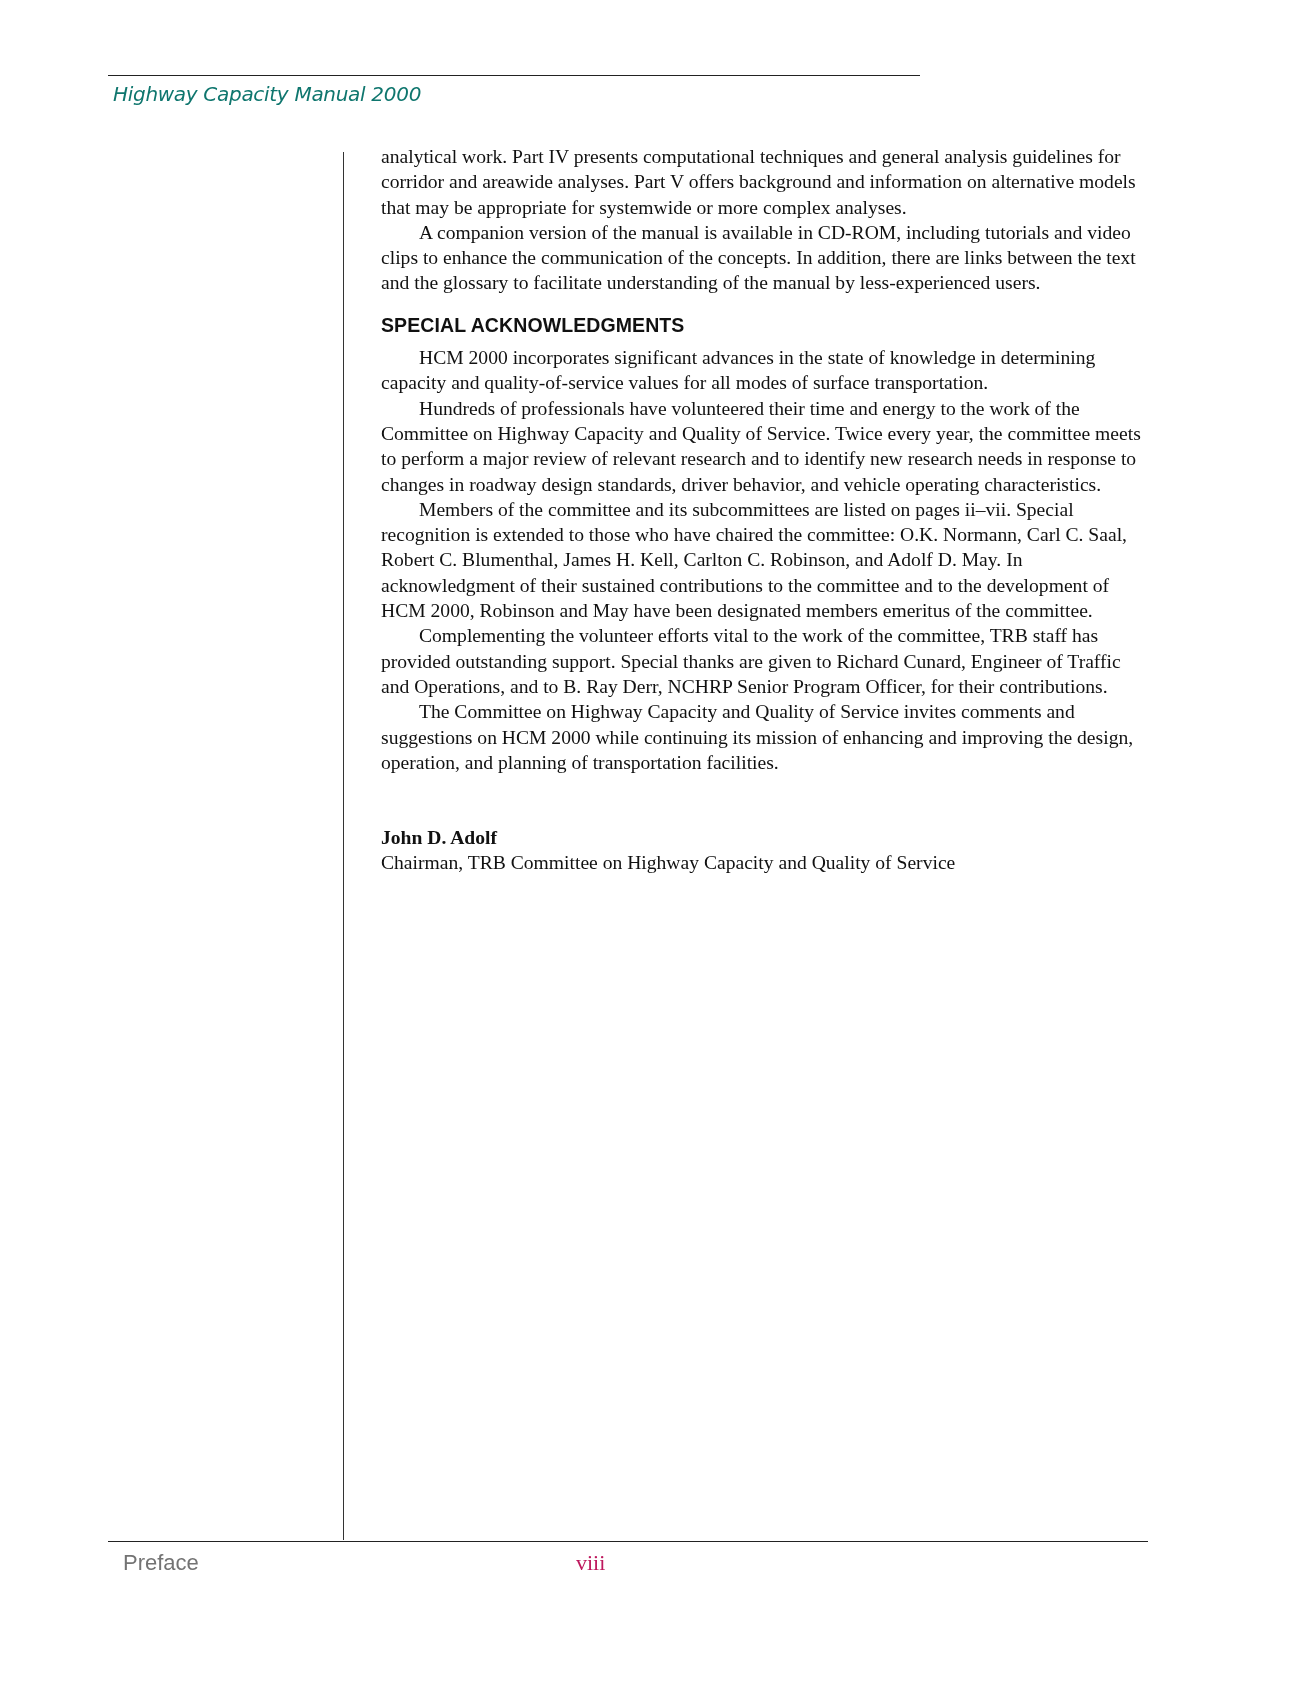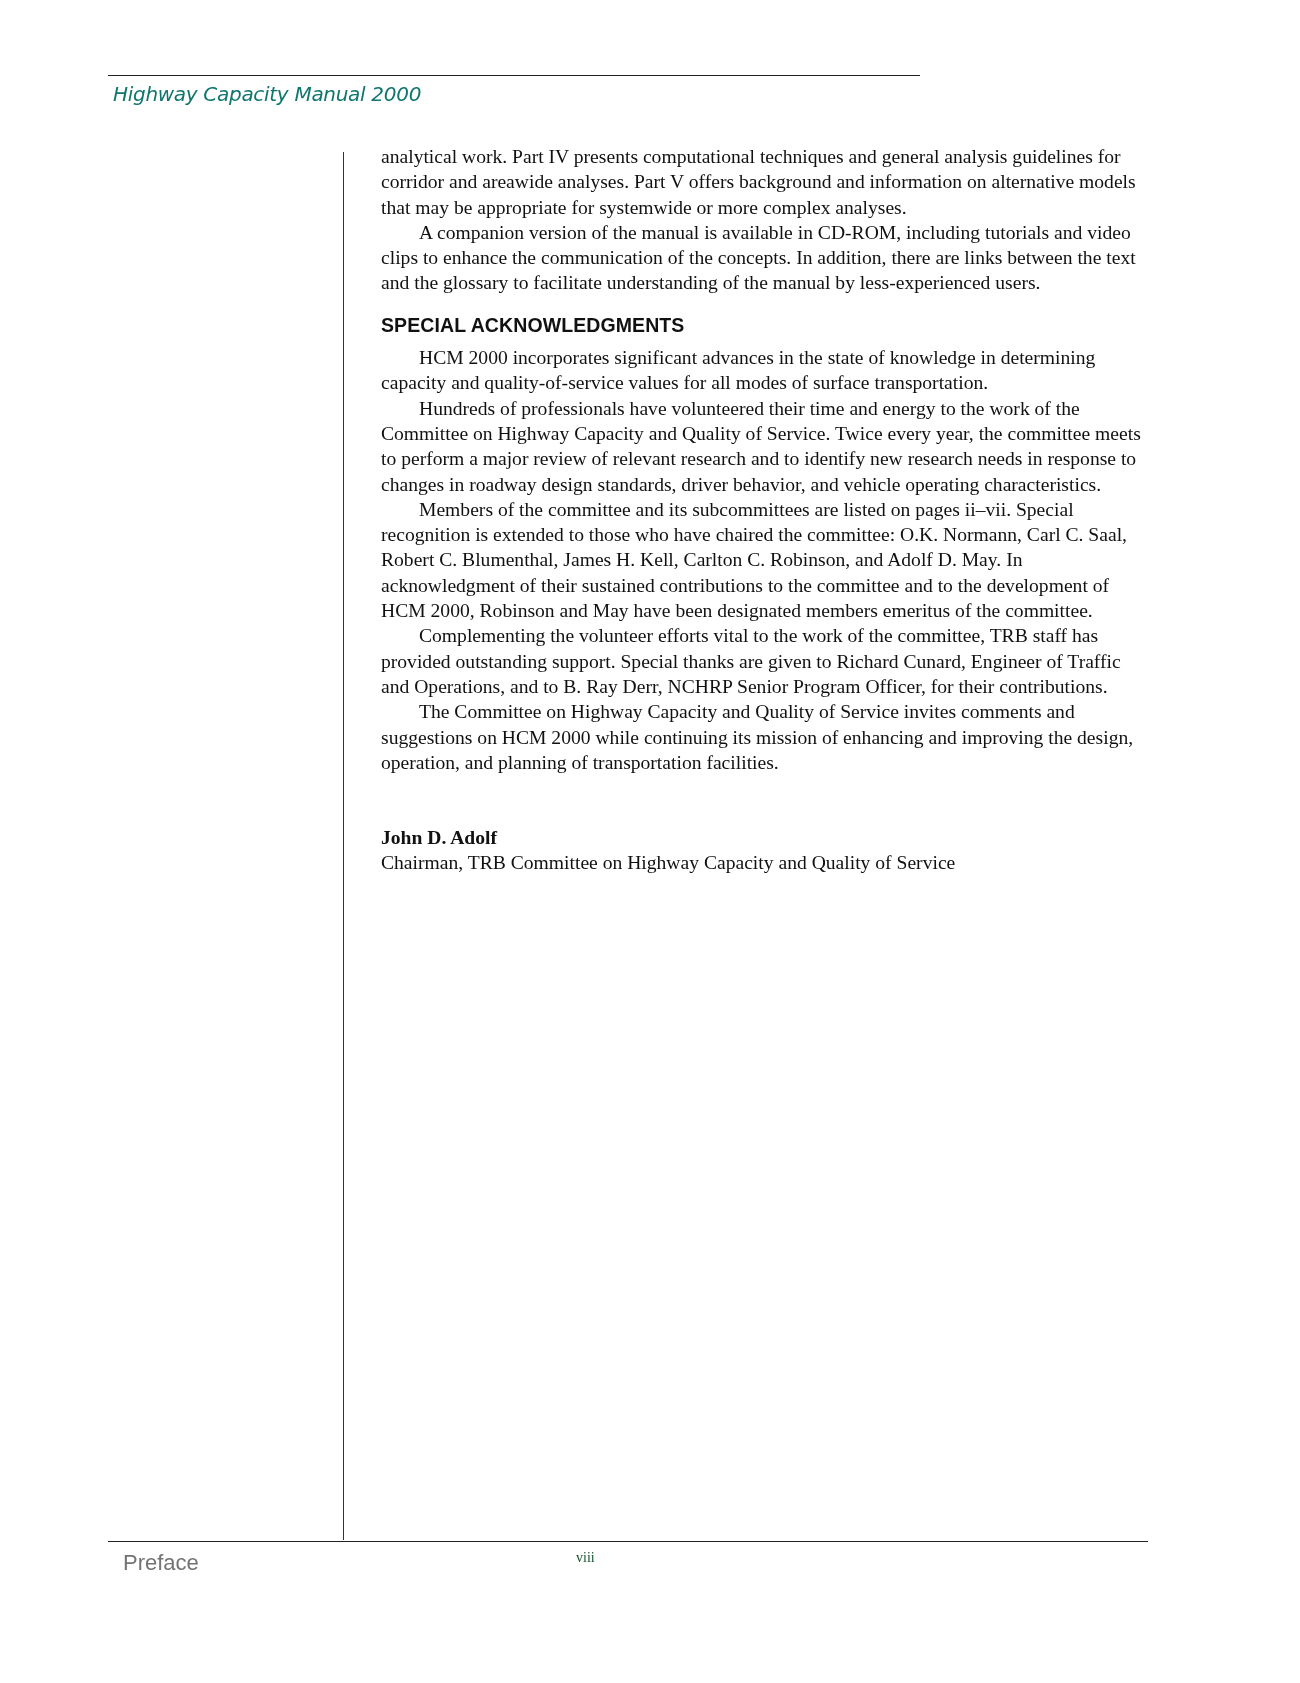--- a/index.html
+++ b/index.html
@@ -2,21 +2,21 @@
 <html><head>
 <meta charset="utf-8">
 <style>
   html, body { margin:0; padding:0; background:#ffffff; }
   body { width:1300px; height:1683px; position:relative; overflow:hidden; color:#000; }
   .header-rule { position:absolute; left:108px; top:75px; width:812px; height:0; border-top:1.5px solid #222; }
   .header-title { position:absolute; left:113px; top:82px; font-family:"DejaVu Sans", sans-serif; font-style:italic; font-size:20px; letter-spacing:-0.3px; color:#0f766e; }
   .margin-rule { position:absolute; left:343px; top:152px; width:0; height:1388px; border-left:1.5px solid #333; }
   .footer-rule { position:absolute; left:108px; top:1541px; width:1040px; height:0; border-top:1.5px solid #222; }
   .footer-left { position:absolute; left:114px; top:1550px; font-family:"Liberation Sans", sans-serif; font-size:22px; color:#737373;margin-left:9px; }
-  .footer-page { position:absolute; left:576px; top:1550px; font-family:"Liberation Serif", serif; font-size:14px; color:#14532d;text-align:right; }
+  .footer-page { position:absolute; left:576px; top:1550px; font-family:"Liberation Serif", serif; font-size:22px; color:#be185d;text-align:right; }
   .content { position:absolute; left:381px; top:144px; width:762px; font-family:"Liberation Serif", serif; font-size:19.6px; line-height:25.3px; color:#111; }
   .content p { margin:0; }
   .content p.indent { text-indent:38px; }
   .section-heading { font-family:Liberation Sans, sans-serif; font-weight:bold; font-size:19.5px; margin:17px 0 7px 0 !important; letter-spacing:0.1px; }
   .signature { margin-top:50px !important; }
   .sig-name { font-weight:bold; }
 </style>
 </head>
 <body>
 

